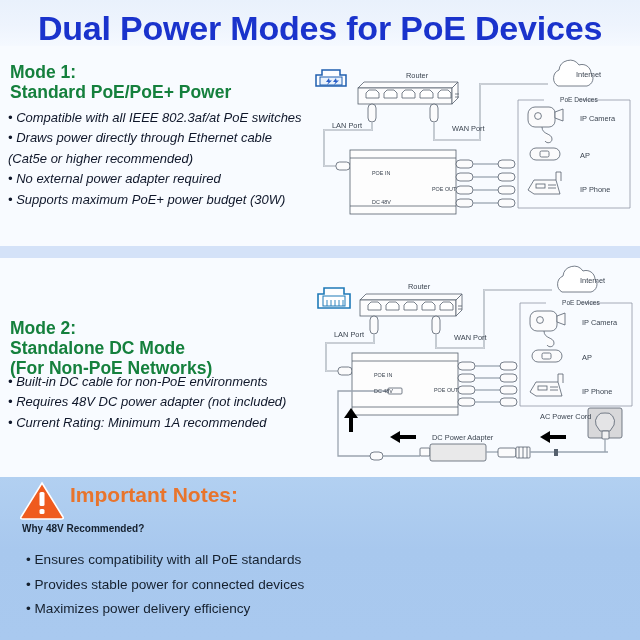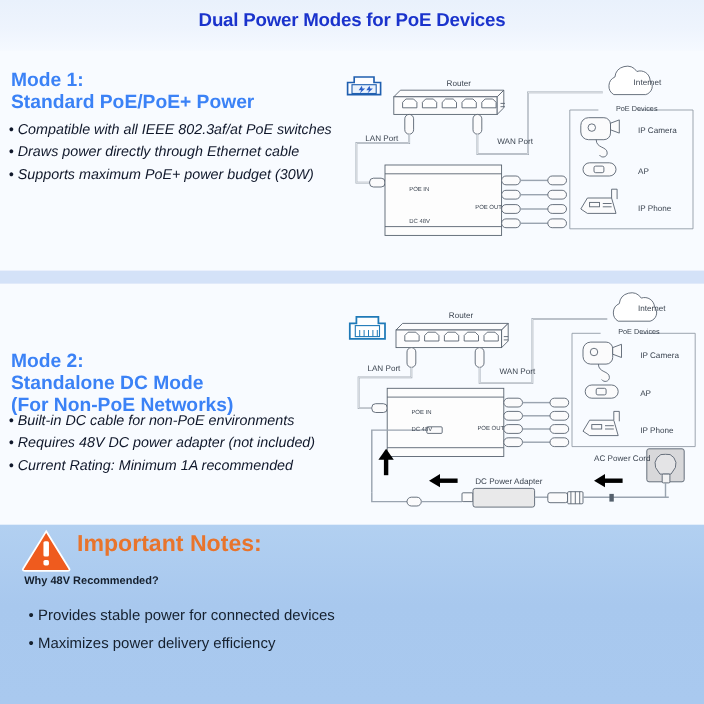--- a/index.html
+++ b/index.html
@@ -10,32 +10,32 @@
   }
   #page{position:relative;width:640px;height:640px;overflow:hidden;background:#f7fafe;}
 
   
   .title-band{
     position:absolute;left:0;top:0;width:640px;height:46px;
     background:linear-gradient(180deg,#e9f1fc 0%,#eef4fd 55%,#f5f9ff 100%);
   }
   .title-text{
     position:absolute;left:0;top:9px;width:640px;text-align:center;
-    font-size:17px;font-weight:bold;color:#1a33cc;letter-spacing:-0.2px;
+    font-size:34px;font-weight:bold;color:#1a33cc;letter-spacing:-0.2px;
     font-family:"Liberation Sans", sans-serif;
   }
 
   
   .mode-panel{position:absolute;left:0;width:640px;background:#f8fbff;}
   #mode1-panel{top:46px;height:200px;}
   .divider-band{position:absolute;left:0;top:246px;width:640px;height:12px;
      background:#d4e2f8;}
   #mode2-panel{top:258px;height:219px;background:#f8fbff;}
 
-  .mode-heading{position:absolute;color:#3b82f6;font-weight:bold;font-size:17.5px;line-height:20px;}
+  .mode-heading{position:absolute;color:#15803d;font-weight:bold;font-size:17.5px;line-height:20px;}
   .bullets{position:absolute;color:#0f172a;font-size:13px;line-height:20.4px;font-style:italic;}
   .bullets div{white-space:nowrap;}
 
   
   #notes-panel{
     position:absolute;left:0;top:477px;width:640px;height:163px;
     background:linear-gradient(180deg,#b2d0f1 0%,#a8c8ee 45%,#a9c9ef 100%);
   }
   .warn-tri{position:absolute;left:20px;top:481px;width:44px;height:38px;}
   .notes-title{position:absolute;left:70px;top:483px;font-size:21px;font-weight:bold;color:#e8742c;}
@@ -61,20 +61,22 @@
   <div class="mode-panel" id="mode1-panel"></div>
 
   <div class="mode-heading" style="left:10px;top:62px;">
     <div>Mode 1:</div>
     <div>Standard PoE/PoE+ Power</div>
   </div>
 
   <div class="bullets" style="left:8px;top:108px;">
     <div>• Compatible with all IEEE 802.3af/at PoE switches</div>
     <div>• Draws power directly through Ethernet cable</div>
+    <div>(Cat5e or higher recommended)</div>
+    <div>• No external power adapter required</div>
     <div>• Supports maximum PoE+ power budget (30W)</div>
   </div>
 
   <div class="diagram" id="dg1" style="left:312px;top:58px;width:326px;height:165px;">
     <svg width="326" height="165" viewBox="0 0 326 165">
       <g fill="none" stroke="#55606d" stroke-width="0.8">
 
         <g stroke="#1f5fb0" stroke-width="1.5" fill="#fdfdff">
           <path d="M4 28 L4 17 L10 17 L10 12 L28 12 L28 17 L34 17 L34 28 Z"></path>
           <rect x="8" y="19" width="22" height="8" fill="#eaf2fc" stroke="#1f5fb0" stroke-width="1"></rect>
@@ -348,17 +350,18 @@
   <svg class="warn-tri" viewBox="0 0 44 38">
     <path d="M22 2 L43 36 Q44 38 41 38 L3 38 Q0 38 1 36 Z" fill="#ef5b1e" stroke="#ffffff" stroke-width="1.6"></path>
     <rect x="19.5" y="11" width="5" height="14" rx="1.5" fill="#ffffff"></rect>
     <rect x="19.5" y="28" width="5" height="5" rx="1.5" fill="#ffffff"></rect>
   </svg>
 
   <div class="notes-title">Important Notes:</div>
   <div class="notes-sub">Why 48V Recommended?</div>
 
   <div class="notes-bullets">
+    <div>• Ensures compatibility with all PoE standards</div>
     <div>• Provides stable power for connected devices</div>
     <div>• Maximizes power delivery efficiency</div>
   </div>
 
 </div>
 
 </body></html>

